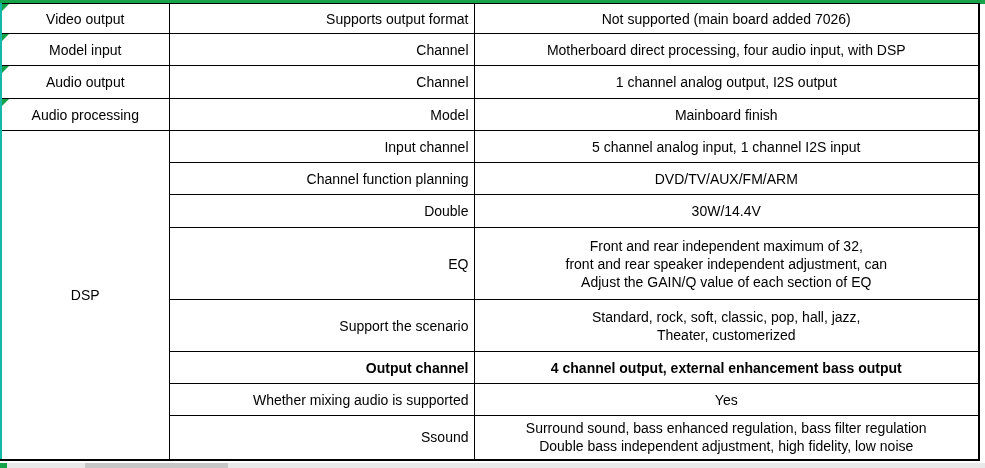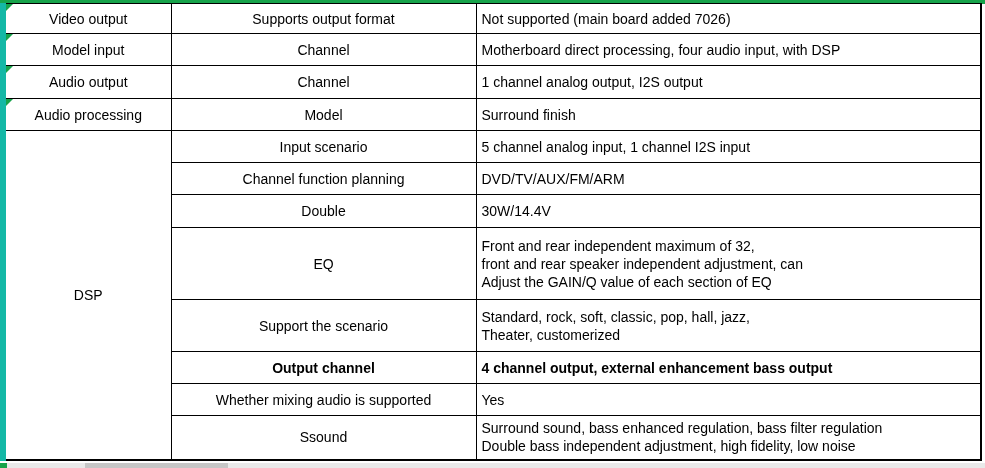--- a/index.html
+++ b/index.html
@@ -4,30 +4,30 @@
 <style>
   html,body{margin:0;padding:0;background:#fff;}
   .canvas{
     position:relative;width:985px;height:468px;background:#ffffff;
     font-family:"Liberation Sans",sans-serif;color:#000;overflow:hidden;
   }
   .green-top{position:absolute;left:0;top:0;width:985px;height:4px;background:var(--green,#17a34a);}
   table.spec{
     position:absolute;left:0;top:3px;width:978px;
     border-collapse:collapse;table-layout:fixed;
-    border-left:6px solid #14b8a6;border-right:2px solid #000;border-bottom:2px solid #000;
+    border-left:2px solid #14b8a6;border-right:2px solid #000;border-bottom:2px solid #000;
   }
   table.spec td{
     border:1px solid #000;
     font-size:14px;line-height:18px;
     padding:1px 5px;overflow:hidden;vertical-align:middle;
   }
   td.cat{text-align:center;position:relative;padding:1px 2px;}
-  td.attr{text-align:center;}
-  td.val{text-align:left;white-space:pre-line;}
+  td.attr{text-align:right;}
+  td.val{text-align:center;white-space:pre-line;}
   .cell-text{display:inline-block;}
   td.cat .cell-text{display:block;text-align:center;}
   .tri{
     position:absolute;left:0;top:0;width:0;height:0;
     border-top:7px solid var(--green,#17a34a);border-right:7px solid transparent;
   }
   .hbar{position:absolute;left:0;top:463px;width:985px;height:5px;background:#e9e9e9;}
   .hthumb{position:absolute;left:85px;top:0;width:143px;height:5px;background:#c6c6c6;}
   .corner-green{position:absolute;left:0;top:463px;width:7px;height:5px;background:var(--green,#17a34a);}
 </style>
@@ -67,27 +67,27 @@
           </td>
           <td class="attr"><span class="cell-text">Channel</span></td>
           <td class="val"><span class="cell-text">1 channel analog output, I2S output</span></td>
         </tr>
         <tr style="height: 32px;">
           <td class="cat">
             <span class="tri"></span>
             <span class="cell-text">Audio processing</span>
           </td>
           <td class="attr"><span class="cell-text">Model</span></td>
-          <td class="val"><span class="cell-text">Surround finish</span></td>
+          <td class="val"><span class="cell-text">Mainboard finish</span></td>
         </tr>
         <tr style="height: 32px;">
           <td class="cat" rowspan="8">
             <span class="cell-text">DSP</span>
           </td>
-          <td class="attr"><span class="cell-text">Input scenario</span></td>
+          <td class="attr"><span class="cell-text">Input channel</span></td>
           <td class="val"><span class="cell-text">5 channel analog input, 1 channel I2S input</span></td>
         </tr>
         <tr style="height: 32px;">
           <td class="attr"><span class="cell-text">Channel function planning</span></td>
           <td class="val"><span class="cell-text">DVD/TV/AUX/FM/ARM</span></td>
         </tr>
         <tr style="height: 33px;">
           <td class="attr"><span class="cell-text">Double</span></td>
           <td class="val"><span class="cell-text">30W/14.4V</span></td>
         </tr>

